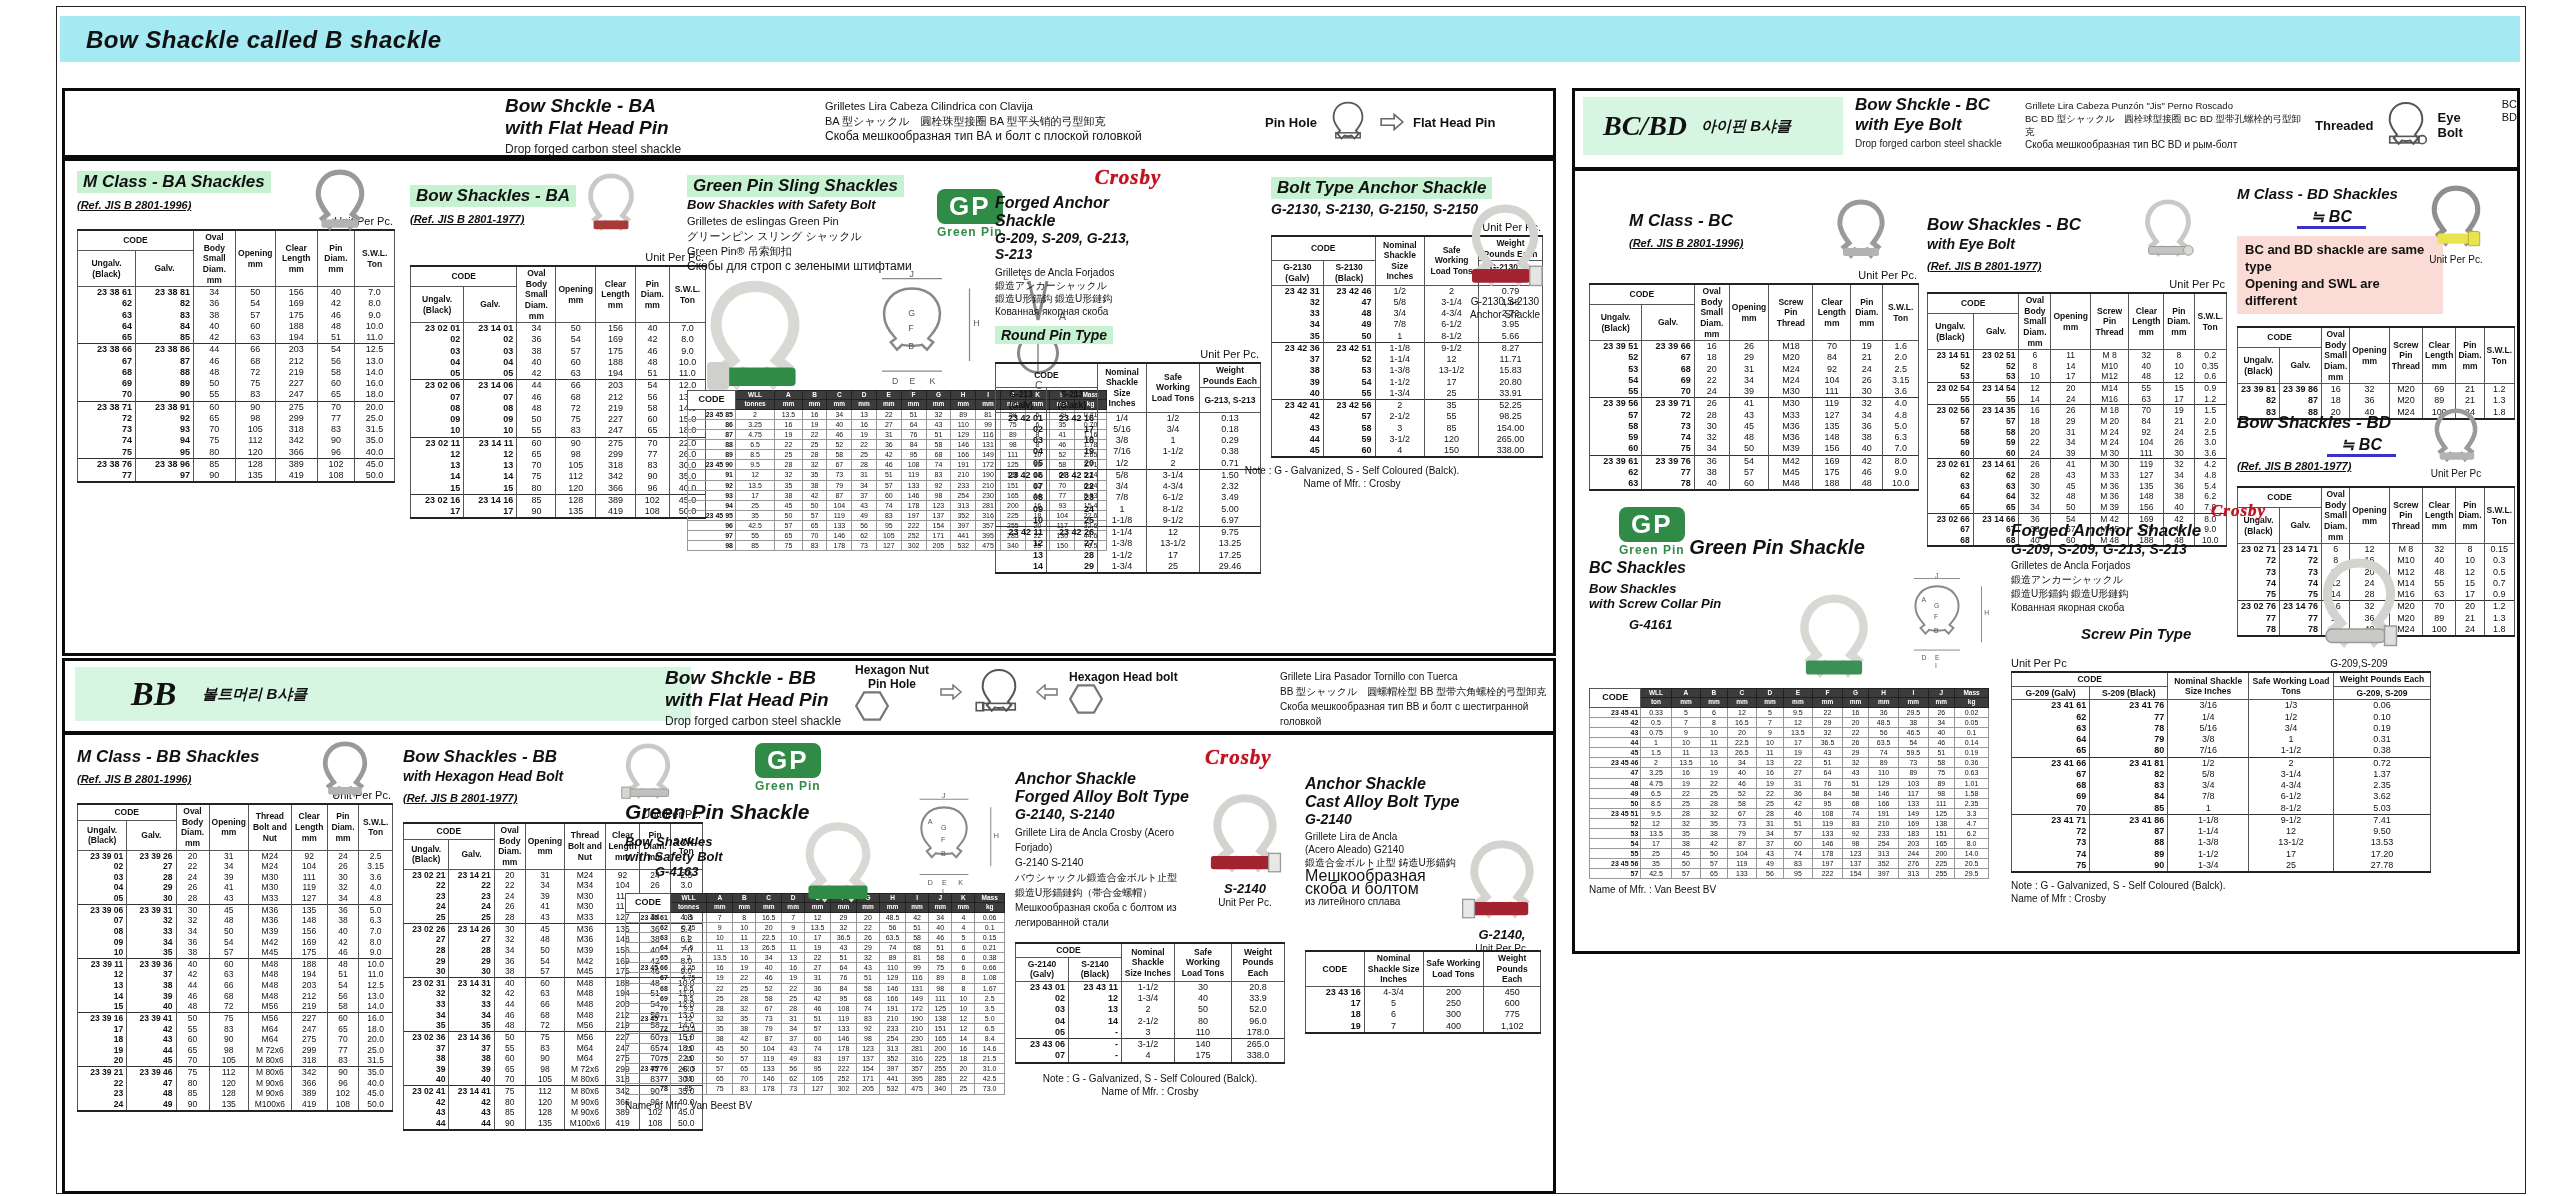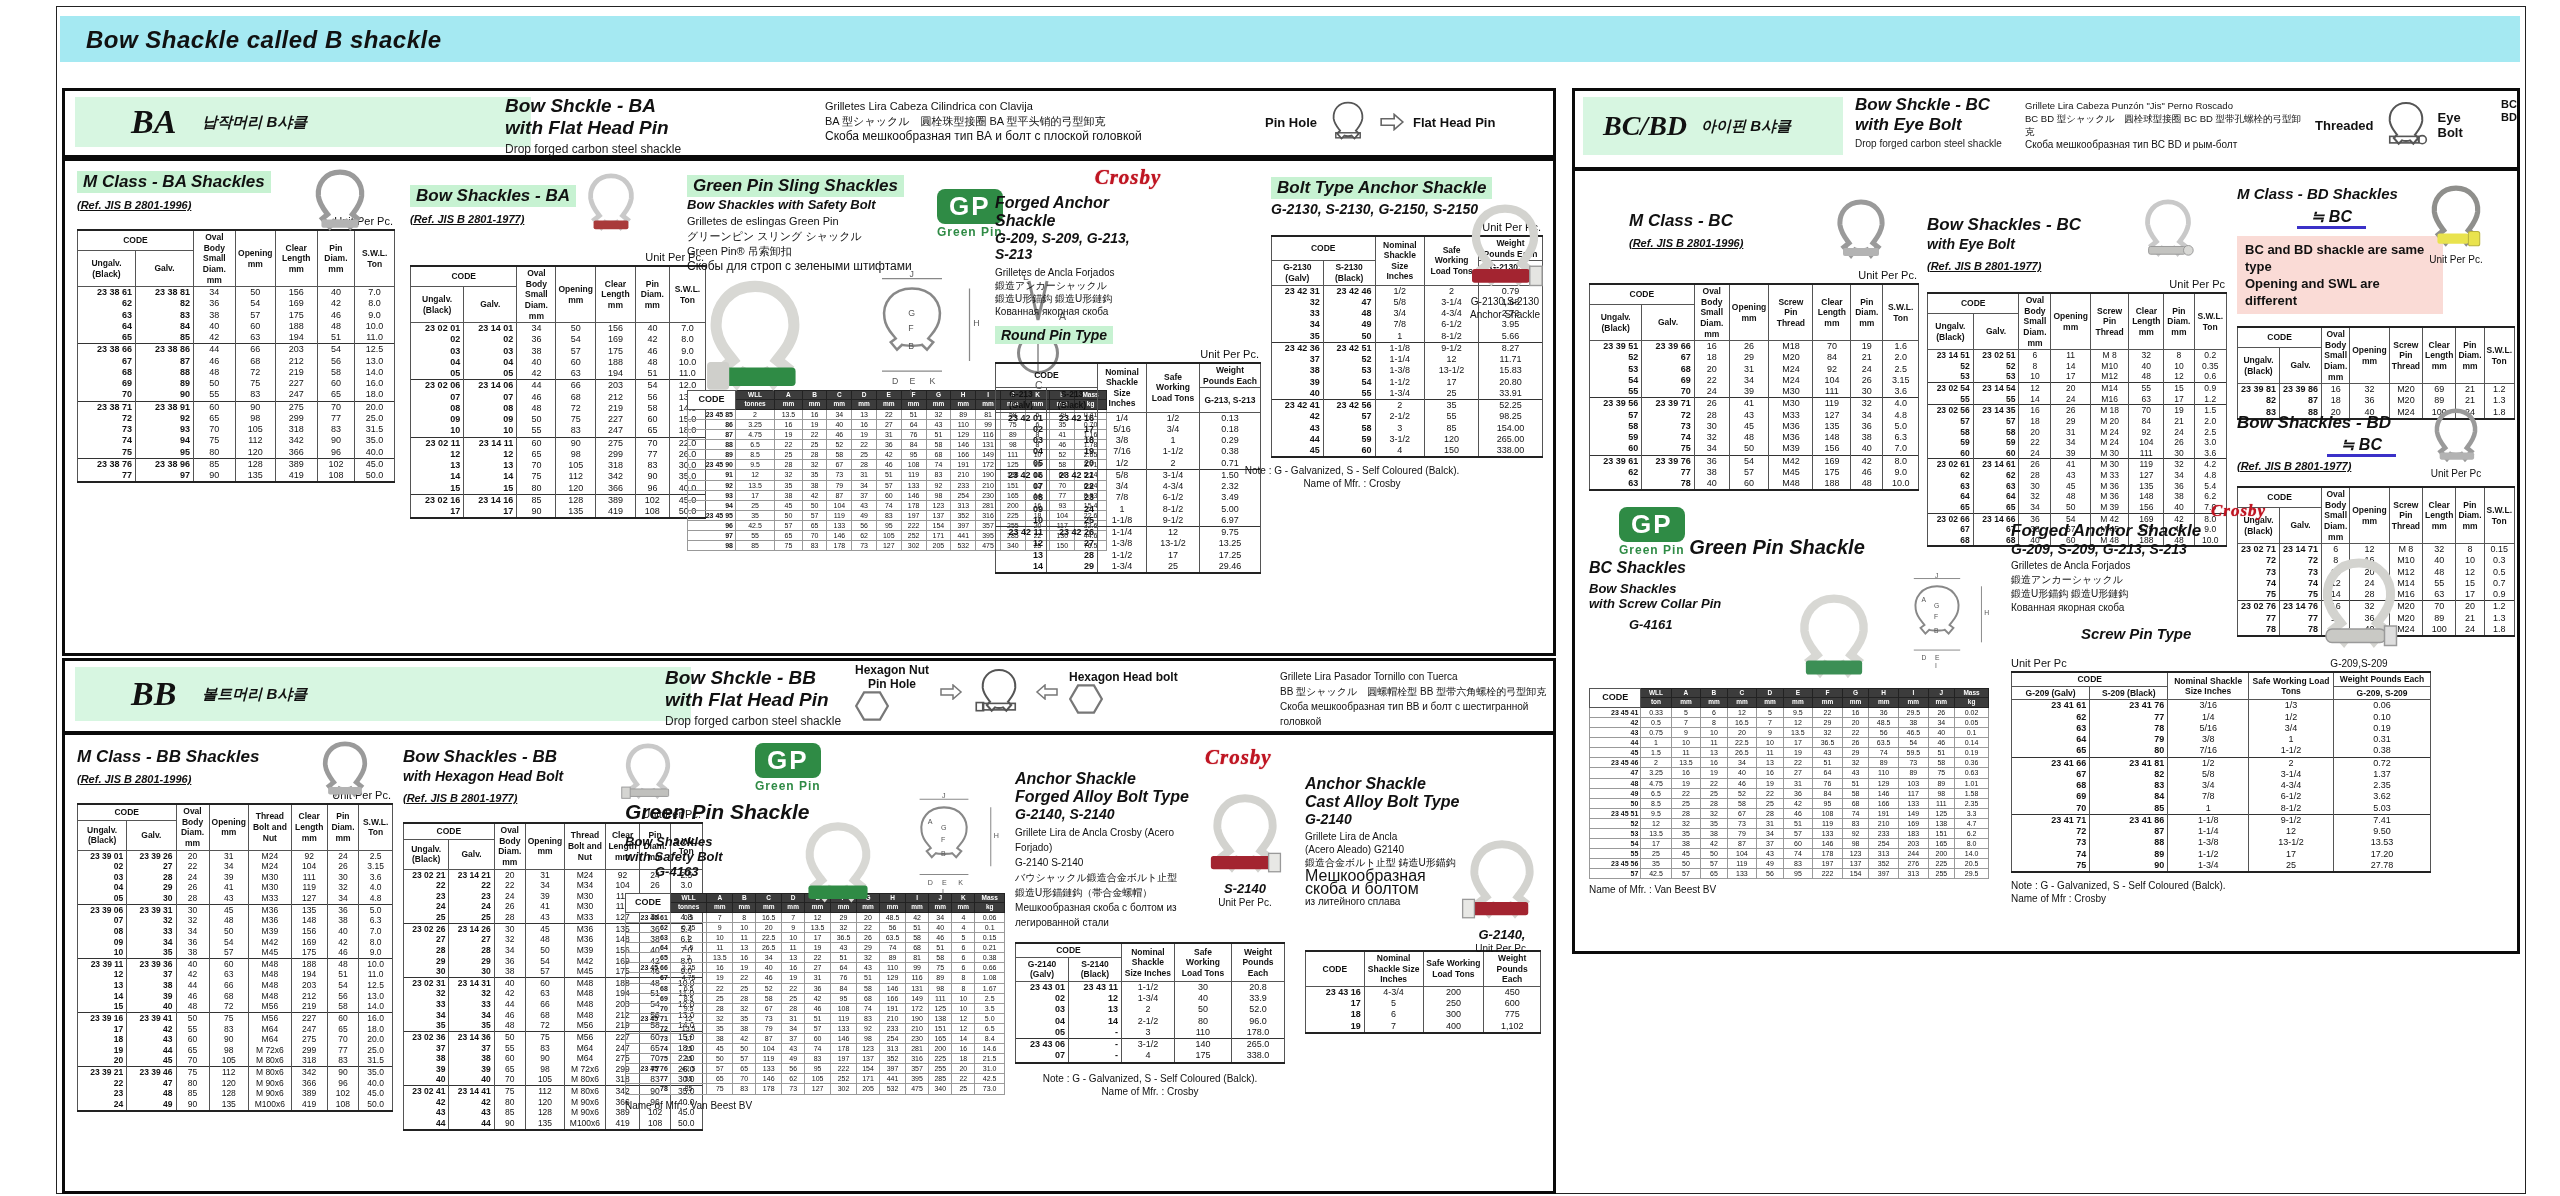--- a/index.html
+++ b/index.html
@@ -51,24 +51,20 @@
 </head>
 <body>
 
 <div class="outer"></div>
 
 <div class="banner">
   <span>Bow Shackle  called B shackle</span>
 </div>
 
 <div class="frame" style="left:62px;top:88px;width:1488px;height:64px;">
-  <div class="seclabel" style="left:10px;top:6px;width:400px;height:50px;">
-    <span class="big">BA</span>
-    <span class="kr">납작머리 B샤클</span>
-  </div>
   <div class="abs" style="left:440px;top:4px;">
     <div class="t1"><span>Bow Shckle - BA</span><br><span>with Flat Head Pin</span></div>
     <div class="sub">Drop forged carbon steel shackle</div>
   </div>
   <div class="abs ml" style="left:760px;top:8px;width:430px;">
     <div>Grilletes Lira Cabeza Cilindrica con Clavija</div>
     <div>BA 型シャックル　圓栓珠型接圈  BA 型平头销的弓型卸克</div>
     <div class="ru">Скоба мешкообразная тип ВА и болт с плоской головкой</div>
   </div>
   <div class="abs" style="left:1200px;top:8px;display:flex;align-items:center;gap:8px;">
@@ -2171,21 +2167,21 @@
   <div class="abs" style="left:740px;top:6px;display:flex;align-items:center;gap:6px;">
     <span class="small-label">Threaded</span>
     <span>
         <svg width="52" height="56" viewBox="0 0 64 64">
           <path d="M32 5C19 5 11 15 12 27c1 8 6 13 9 17l-4 4 6 7 4-4c2 1 8 1 10 0l4 4 6-7-4-4c3-4 8-9 9-17C53 15 45 5 32 5Z" fill="none" stroke="#555" stroke-width="2.5"></path>
           <rect x="12" y="46" width="36" height="8" fill="none" stroke="#555" stroke-width="2"></rect>
           <circle cx="52" cy="50" r="5" fill="none" stroke="#555" stroke-width="2"></circle>
         </svg>
       </span>
     <span class="small-label">Eye Bolt</span>
-    <div style="font-size:11px;font-weight:bold;line-height:13px;margin-left:12px;margin-top:-28px;">
+    <div style="font-size:11px;font-weight:normal;line-height:13px;margin-left:12px;margin-top:-28px;">
       <div>BC</div>
       <div>BD</div>
     </div>
   </div>
 </div>
 
 <div class="frame" style="left:1572px;top:168px;width:942px;height:780px;">
 
   <div class="abs" style="left:14px;top:40px;width:330px;">
     <div style="margin-left:40px;"><span class="hplain">M Class -  BC</span></div>

